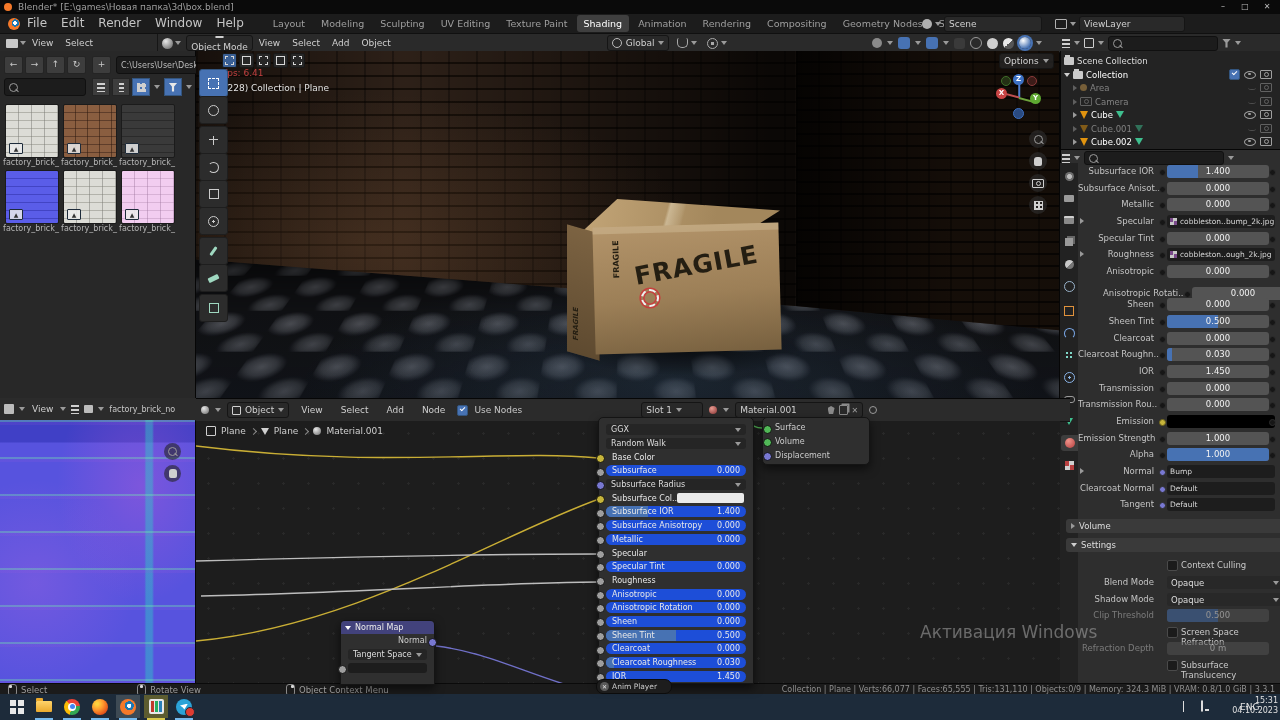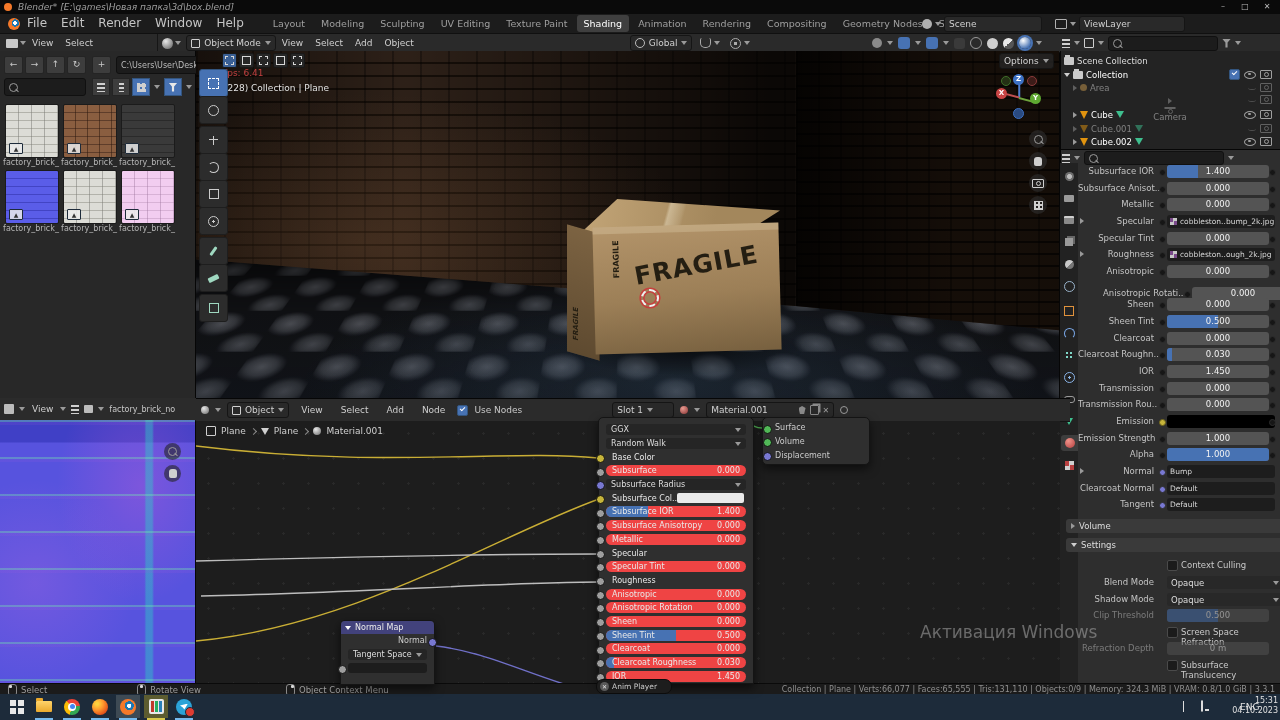--- a/index.html
+++ b/index.html
@@ -5,21 +5,21 @@
   html,body{margin:0;padding:0;background:#000;}
   #root{position:relative;width:1280px;height:720px;overflow:hidden;background:#060606;
         font-family:"DejaVu Sans","Liberation Sans",sans-serif;font-size:9px;color:#c8c8c8;
         -webkit-font-smoothing:antialiased;}
   .abs{position:absolute;}
   .flex{display:flex;align-items:center;}
   .dd{width:0;height:0;border-left:3px solid transparent;border-right:3px solid transparent;border-top:4px solid #9a9a9a;}
   .tri-r{width:0;height:0;border-top:3px solid transparent;border-bottom:3px solid transparent;border-left:4px solid #9a9a9a;}
   .tri-d{width:0;height:0;border-left:3px solid transparent;border-right:3px solid transparent;border-top:4px solid #cfcfcf;}
   
-  .titlebar{left:0;top:0;width:1280px;height:20px;background:#0a0a0a;color:#9f9f9f;font-size:9px;font-style:italic;}
+  .titlebar{left:0;top:0;width:1280px;height:20px;background:#0a0a0a;color:#9f9f9f;font-size:9px;}
   .winbtn{position:absolute;top:0;width:22px;height:14px;text-align:center;line-height:13px;color:#bbb;font-size:8px;}
   .menubar{left:0;top:14px;width:1280px;height:19px;background:#1c1c1c;}
   .menu-item{padding:0 7px;color:#c5c5c5;font-size:12px;line-height:19px;}
   .ws-tab{padding:1px 7px;margin:0 1px;color:#9f9f9f;font-size:9.5px;border-radius:3px;line-height:15px;}
   .ws-tab.active{background:#3f3f3f;color:#fff;}
   .pill{background:#292929;border:1px solid #151515;border-radius:3px;height:14px;display:flex;align-items:center;gap:4px;padding:0 4px;color:#d0d0d0;}
   
   .hstrip{left:0;top:33px;width:1280px;height:18px;background:#2a2a2a;border-top:1px solid #101010;border-bottom:1px solid #101010;}
   .hmenu{padding:0 6px;font-size:9px;color:#cfcfcf;line-height:18px;}
   .sep{width:1px;height:18px;background:#161616;}
@@ -150,21 +150,21 @@
   .shhdr{position:absolute;left:196px;top:398px;width:864px;height:22px;background:#2b2b2b;border-top:1px solid #060606;border-bottom:1px solid #141414;display:flex;align-items:center;gap:6px;padding:0 5px;}
   .shcanvas{position:absolute;left:196px;top:421px;width:864px;height:262px;overflow:hidden;background-color:#1d1d1d;
      background-image:radial-gradient(circle,#292929 1px,transparent 1.1px);background-size:25px 25px;}
   .crumb{position:absolute;left:206px;top:426px;display:flex;align-items:center;gap:5px;color:#cfcfcf;font-size:9px;z-index:5;}
   .chev{width:4px;height:4px;border-right:1.2px solid #8a8a8a;border-top:1.2px solid #8a8a8a;transform:rotate(45deg);}
   .sqo{width:8px;height:8px;border:1px solid #cfcfcf;border-radius:1px;}
   .trio{width:0;height:0;border-left:4px solid transparent;border-right:4px solid transparent;border-top:7px solid #cfcfcf;}
   .ballo{width:8px;height:8px;border-radius:50%;background:radial-gradient(circle at 35% 30%,#e8e8e8,#6a6a6a);}
   .node{position:absolute;background:#2f2f2f;border:1px solid #141414;border-radius:5px;box-shadow:0 4px 10px rgba(0,0,0,.55);font-size:8px;color:#ccc;z-index:6;}
   .nrow{position:relative;height:13.7px;display:flex;align-items:center;margin:0 7px;}
-  .nsl{position:relative;flex:1;height:11px;background:#ef4444;border-radius:6px;overflow:hidden;display:flex;align-items:center;}
+  .nsl{position:relative;flex:1;height:11px;background:#1d4ed8;border-radius:6px;overflow:hidden;display:flex;align-items:center;}
   .nfill{position:absolute;left:0;top:0;bottom:0;background:#4772b3;}
   .nlab{position:relative;padding-left:6px;flex:1;color:#e8e8e8;white-space:nowrap;}
   .nval{position:relative;padding-right:6px;color:#e8e8e8;}
   .ndd{flex:1;height:11px;background:#252525;border-radius:3px;display:flex;align-items:center;justify-content:space-between;padding:0 5px;color:#ddd;}
   .sock{position:absolute;left:-10px;top:3.5px;width:7px;height:7px;border-radius:50%;border:1px solid #101010;}
   .sockr{position:absolute;right:-10px;top:3.5px;width:7px;height:7px;border-radius:50%;border:1px solid #101010;}
   .sy{background:#c7b53b;} .sg{background:#9e9e9e;} .sp{background:#7878d2;} .sgr{background:#51b857;}
   .swatch{flex:1;height:10px;background:#ebebeb;border-radius:2px;margin-right:2px;}
   .nmh{height:13px;background:#42427c;border-radius:4px 4px 0 0;display:flex;align-items:center;gap:4px;padding:0 4px;color:#ececec;}
   .animpill{position:absolute;left:596px;top:679px;width:68px;height:13px;background:#1d1d1d;border:1px solid #0c0c0c;border-radius:7px;display:flex;align-items:center;gap:3px;padding:0 3px;z-index:30;font-size:7.5px;color:#c9c9c9;}
@@ -251,21 +251,21 @@
   </div>
 
   <div class="abs hstrip flex">
     <span style="margin-left:6px;width:12px;height:9px;background:#c9c9c9;border-radius:1px;"></span>
       <span class="dd" style="margin-left:2px;"></span>
     <span class="hmenu">View</span>
     <span class="hmenu">Select</span>
     <span class="sep" style="margin-left:58px;"></span>
     <span style="margin-left:4px;width:11px;height:11px;border-radius:50%;background:radial-gradient(circle at 35% 30%,#e8e8e8,#5a5a5a);"></span>
       <span class="dd" style="margin-left:2px;"></span>
-    <div class="pill" style="margin-left:5px;">
+    <div class="pill" style="margin-left:5px;flex-direction:column;">
       <span class="sqo" style="width:7px;height:7px;"></span>
       <span>Object Mode</span>
         <span class="dd"></span>
     </div>
     <span class="hmenu">View</span>
     <span class="hmenu">Select</span>
     <span class="hmenu">Add</span>
     <span class="hmenu">Object</span>
     <div class="pill" style="margin-left:210px;">
       <span style="width:8px;height:8px;border:1px solid #bbb;border-radius:50%;"></span>
@@ -480,21 +480,21 @@
   <div class="orow2 dim" style="top:81px;">
     <span style="width:6px;"></span>
       <span class="tri-r"></span>
     <span class="ico-bulb"></span>
     <span>Area</span>
     <span class="orr">
         <span class="eyec"></span>
         <span class="camo"></span>
       </span>
   </div>
-  <div class="orow2 dim" style="top:95px;flex-direction:column;">
+  <div class="orow2 dim" style="top:95px;">
     <span style="width:6px;"></span>
       <span class="tri-r"></span>
     <span class="camo"></span>
     <span>Camera</span>
     <span class="orr">
         <span class="eyec"></span>
         <span class="camo"></span>
       </span>
   </div>
   <div class="orow2" style="top:108px;">
@@ -830,21 +830,21 @@
         <span class="sqo" style="width:7px;height:7px;"></span>
         <span>Object</span>
         <span class="dd"></span>
       </div>
     <span class="hmenu">View</span>
     <span class="hmenu">Select</span>
     <span class="hmenu">Add</span>
     <span class="hmenu">Node</span>
     <span class="cb on"></span>
     <span>Use Nodes</span>
-    <div class="pill" style="margin-left:84px;width:52px;justify-content:flex-start;">
+    <div class="pill" style="margin-left:113px;width:52px;justify-content:flex-start;">
         <span>Slot 1</span>
         <span class="dd"></span>
       </div>
     <span class="ballo" style="background:radial-gradient(circle at 35% 30%,#e89a90,#8a3535);"></span>
       <span class="dd"></span>
     <div class="pill" style="width:118px;">
       <span style="flex:1;">Material.001</span>
       <span style="width:7px;height:8px;background:#8a8a8a;clip-path:polygon(50% 0,100% 25%,80% 100%,20% 100%,0 25%);"></span>
       <span style="width:7px;height:8px;border:1px solid #8a8a8a;border-radius:1px;box-shadow:2px -2px 0 -0.5px #8a8a8a;"></span>
       <span style="color:#999;font-size:8px;">✕</span>

